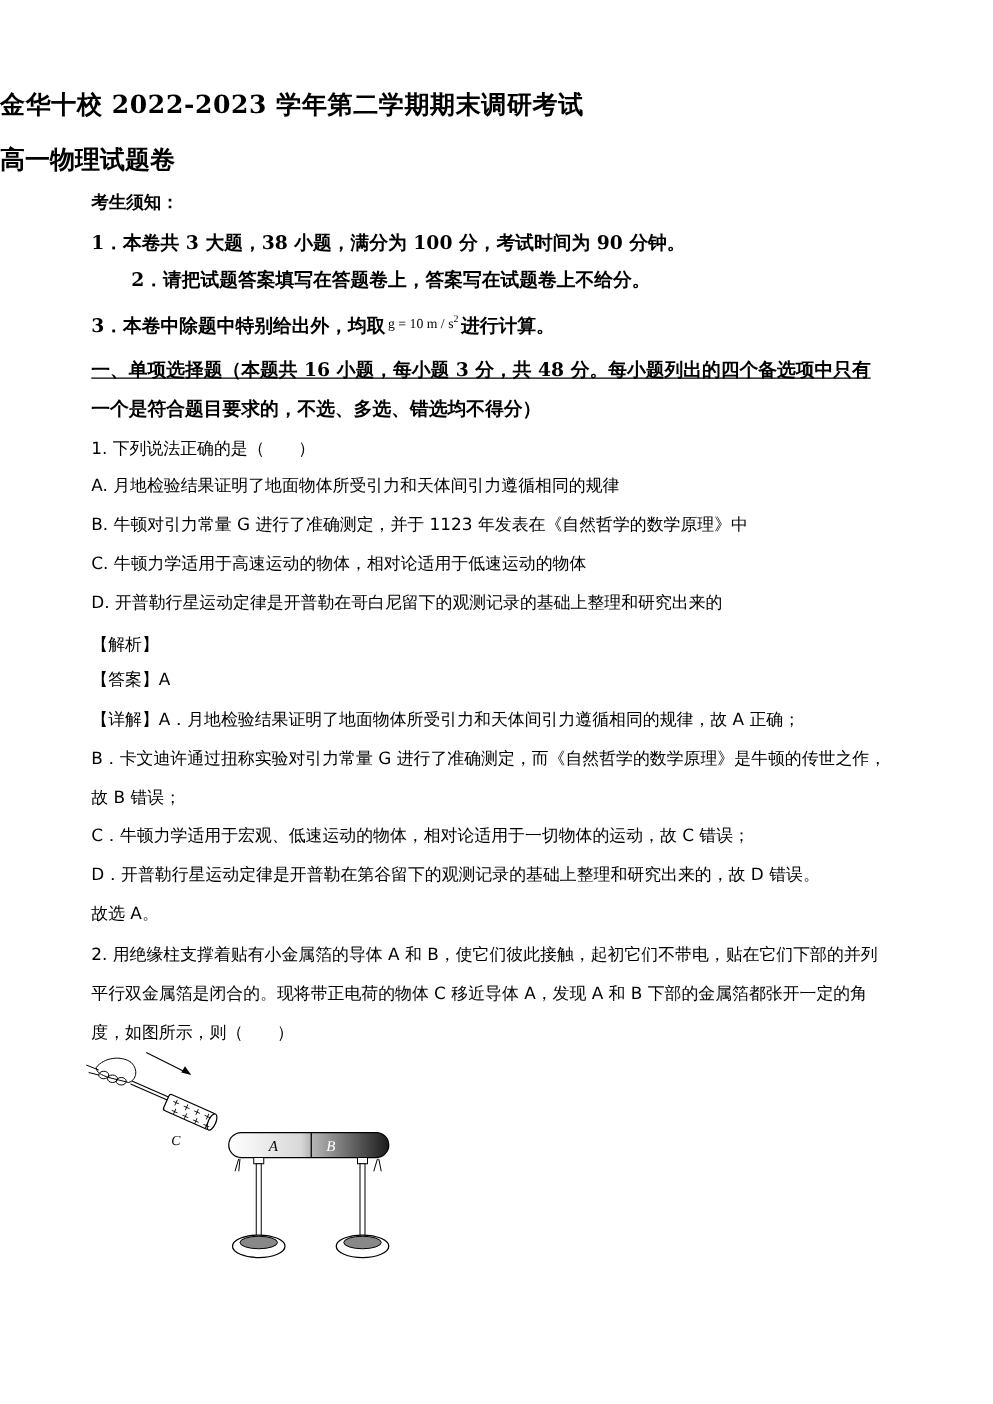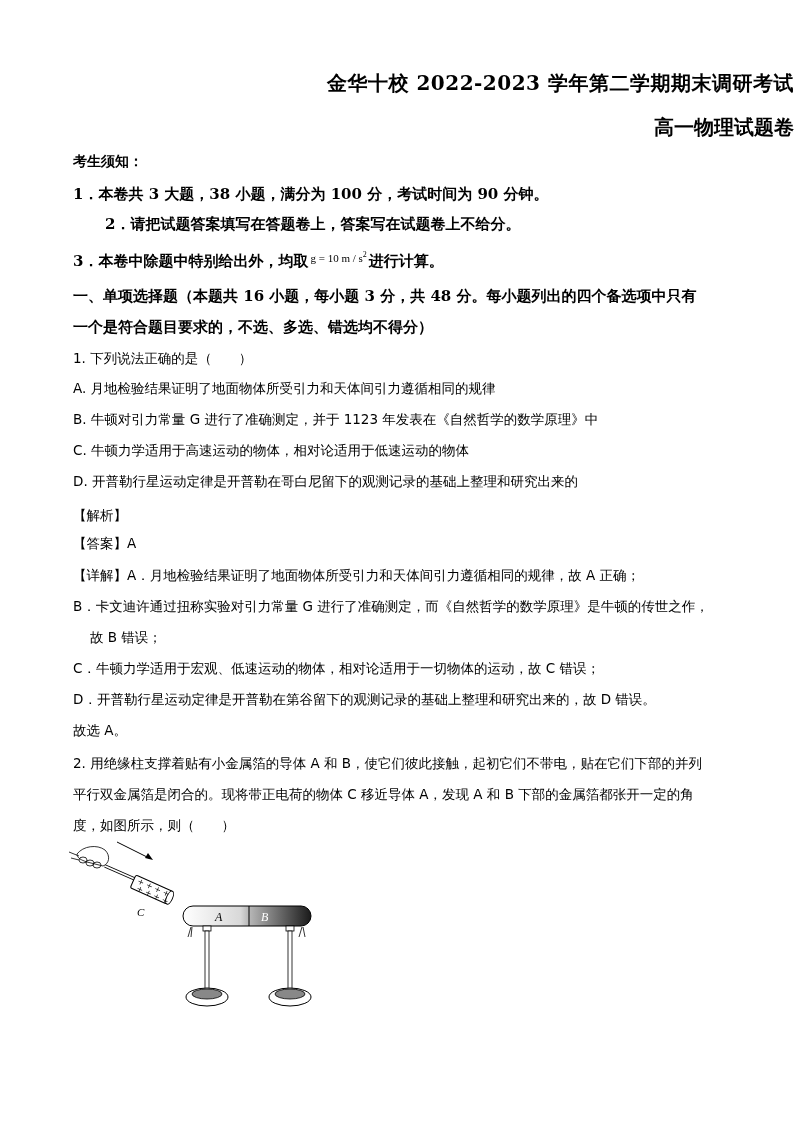--- a/index.html
+++ b/index.html
@@ -1,18 +1,18 @@
 <!DOCTYPE html>
 <html><head>
 <meta charset="utf-8">
 <style>
   html, body { margin: 0; padding: 0; background: #ffffff; }
   body { width: 794px; height: 1123px; position: relative; overflow: hidden;
          font-family: "DejaVu Serif", "Liberation Serif", serif; color: #000; }
-  .title { position: absolute; left: 0; width: 794px; text-align: right; font-weight: bold;
+  .title { position: absolute; left: 0; width: 794px; text-align: left; font-weight: bold;
            font-family: "DejaVu Serif", "Liberation Serif", serif; }
   .t1 { top: 70px; font-size: 20px; letter-spacing: 0.5px; }
   .t2 { top: 114px; font-size: 20px; }
   .line { position: absolute; left: 73px; white-space: nowrap; font-size: 14px; }
   .bold { font-weight: bold; font-size: 15px; }
   .normal { font-family: "DejaVu Sans", "Liberation Sans", sans-serif; font-size: 13.5px; }
   .formula { font-family: "Liberation Serif", serif; font-weight: normal; font-size: 11px;
              vertical-align: 4px; margin: 0 2px; }
   .formula sup { font-size: 8px; }
   .figure { position: absolute; left: 65px; top: 838px; width: 260px; height: 175px; }
@@ -23,34 +23,34 @@
 <div class="title t1">金华十校 2022-2023 学年第二学期期末调研考试</div>
 <div class="title t2">高一物理试题卷</div>
 
 <div class="line bold" style="top:153px;font-size:14px;">考生须知：</div>
 <div class="line bold" style="top:185px;">1．本卷共 3 大题，38 小题，满分为 100 分，考试时间为 90 分钟。</div>
 <div class="line bold" style="top:215px;margin-left:32px;">2．请把试题答案填写在答题卷上，答案写在试题卷上不给分。</div>
 <div class="line bold" style="top:250px;">
   <span>3．本卷中除题中特别给出外，均取</span><span class="formula"><span>g = 10 m / s</span><sup>2</sup></span><span>进行计算。</span>
 </div>
 
-<div class="line bold" style="top:287px;">一、单项选择题（本题共 16 小题，每小题 3 分，共 48 分。每小题列出的四个备选项中只有</div>
+<div class="line bold" style="top:287px;text-decoration:underline;">一、单项选择题（本题共 16 小题，每小题 3 分，共 48 分。每小题列出的四个备选项中只有</div>
 <div class="line bold" style="top:318px;">一个是符合题目要求的，不选、多选、错选均不得分）</div>
 
 <div class="line normal" style="top:350px;">1. 下列说法正确的是（　　）</div>
 <div class="line normal" style="top:380px;">A. 月地检验结果证明了地面物体所受引力和天体间引力遵循相同的规律</div>
 <div class="line normal" style="top:411px;">B. 牛顿对引力常量 G 进行了准确测定，并于 1123 年发表在《自然哲学的数学原理》中</div>
 <div class="line normal" style="top:442px;">C. 牛顿力学适用于高速运动的物体，相对论适用于低速运动的物体</div>
 <div class="line normal" style="top:473px;">D. 开普勒行星运动定律是开普勒在哥白尼留下的观测记录的基础上整理和研究出来的</div>
 
 <div class="line normal" style="top:535px;">【答案】A</div>
 <div class="line normal" style="top:507px;">【解析】</div>
 <div class="line normal" style="top:567px;">【详解】A．月地检验结果证明了地面物体所受引力和天体间引力遵循相同的规律，故 A 正确；</div>
 <div class="line normal" style="top:598px;">B．卡文迪许通过扭称实验对引力常量 G 进行了准确测定，而《自然哲学的数学原理》是牛顿的传世之作，</div>
-<div class="line normal" style="top:629px;margin-left:17px;">故 B 错误；</div>
+<div class="line normal" style="top:629px;">故 B 错误；</div>
 <div class="line normal" style="top:660px;">C．牛顿力学适用于宏观、低速运动的物体，相对论适用于一切物体的运动，故 C 错误；</div>
 <div class="line normal" style="top:691px;">D．开普勒行星运动定律是开普勒在第谷留下的观测记录的基础上整理和研究出来的，故 D 错误。</div>
 <div class="line normal" style="top:722px;">故选 A。</div>
 
 <div class="line normal" style="top:755px;">2. 用绝缘柱支撑着贴有小金属箔的导体 A 和 B，使它们彼此接触，起初它们不带电，贴在它们下部的并列</div>
 <div class="line normal" style="top:786px;">平行双金属箔是闭合的。现将带正电荷的物体 C 移近导体 A，发现 A 和 B 下部的金属箔都张开一定的角</div>
 <div class="line normal" style="top:817px;">度，如图所示，则（　　）</div>
 
 <div class="figure">
   <svg width="260" height="175" viewBox="0 0 260 175" xmlns="http://www.w3.org/2000/svg">

